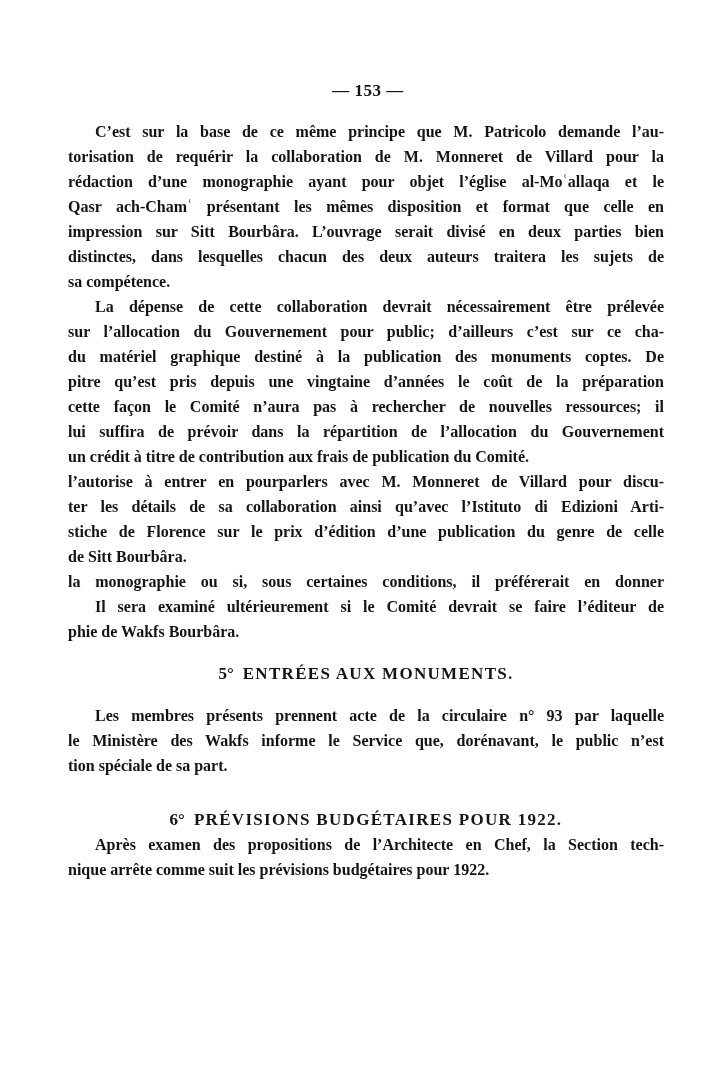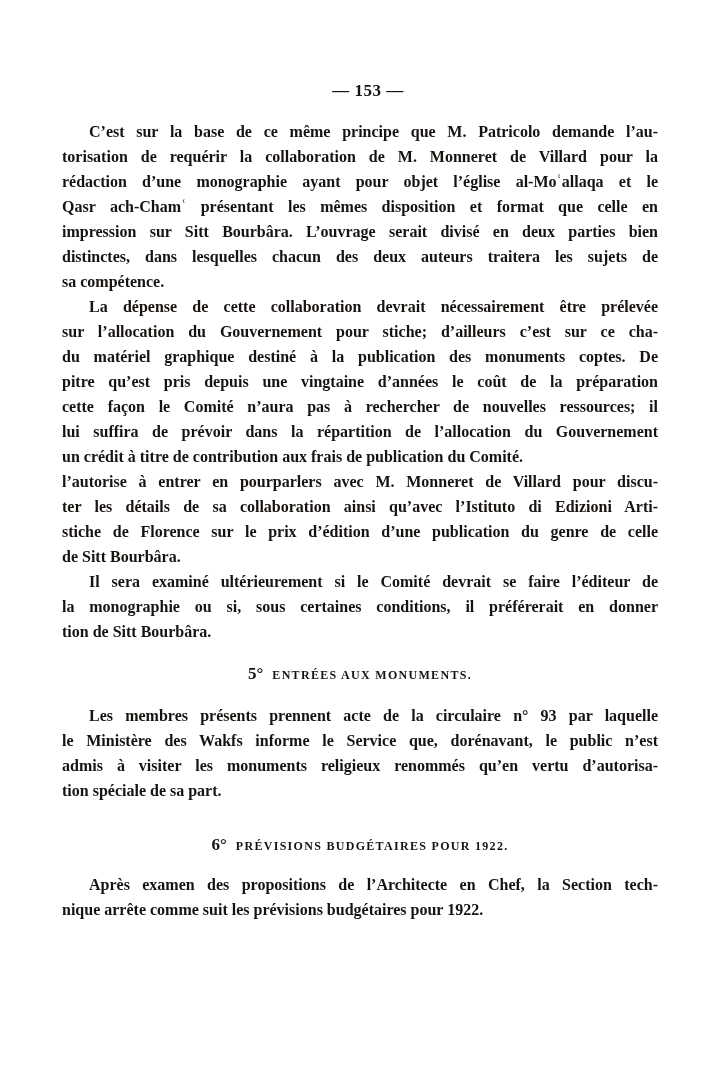--- a/index.html
+++ b/index.html
@@ -21,21 +21,21 @@
     top: 81px;
     left: 8px;
     width: 720px;
     text-align: center;
     font-size: 17px;
     letter-spacing: 0.5px;
   }
   .column {
     position: absolute;
     top: 119px;
-    left: 62px;
+    left: 68px;
     width: 596px;
     font-size: 16px;
   }
   .para { margin: 0; }
   .line {
     height: 25px;
     line-height: 25px;
     white-space: nowrap;
     text-align: justify;
     text-align-last: justify;
@@ -46,66 +46,65 @@
     text-align: center;
     white-space: nowrap;
     line-height: 25px;
     height: 25px;
   }
   .heading .num {
     font-size: 17px;
     margin-right: 9px;
   }
   .heading .title {
-    font-size: 12px;
+    font-size: 17px;
     letter-spacing: 1.3px;
   }
   .heading.h-0 { margin-top: 17px; margin-bottom: 17px; }
-  .heading.h-1 { margin-top: 29px; margin-bottom: 15px; }
+  .heading.h-1 { margin-top: 29px; }
 </style>
 </head>
 <body>
 
 <div>
   <div class="page-number">— 153 —</div>
   <div class="column" id="page-body">
       <div class="para">
         <div class="line first">C’est sur la base de ce même principe que M. Patricolo demande l’au-</div>
         <div class="line">torisation de requérir la collaboration de M. Monneret de Villard pour la</div>
         <div class="line">rédaction d’une monographie ayant pour objet l’église al-Moʿallaqa et le</div>
         <div class="line">Qasr ach-Chamʿ présentant les mêmes disposition et format que celle en</div>
         <div class="line">impression sur Sitt Bourbâra. L’ouvrage serait divisé en deux parties bien</div>
         <div class="line">distinctes, dans lesquelles chacun des deux auteurs traitera les sujets de</div>
         <div class="line last">sa compétence.</div>
       </div>
       <div class="para">
         <div class="line first">La dépense de cette collaboration devrait nécessairement être prélevée</div>
-        <div class="line">sur l’allocation du Gouvernement pour stiche; d’ailleurs c’est sur ce cha-</div>
+        <div class="line">sur l’allocation du Gouvernement pour public; d’ailleurs c’est sur ce cha-</div>
         <div class="line">du matériel graphique destiné à la publication des monuments coptes. De</div>
         <div class="line">pitre qu’est pris depuis une vingtaine d’années le coût de la préparation</div>
         <div class="line">cette façon le Comité n’aura pas à rechercher de nouvelles ressources; il</div>
         <div class="line">lui suffira de prévoir dans la répartition de l’allocation du Gouvernement</div>
         <div class="line last">un crédit à titre de contribution aux frais de publication du Comité.</div>
       </div>
       <div class="para">
         <div class="line">l’autorise à entrer en pourparlers avec M. Monneret de Villard pour discu-</div>
         <div class="line">ter les détails de sa collaboration ainsi qu’avec l’Istituto di Edizioni Arti-</div>
         <div class="line">stiche de Florence sur le prix d’édition d’une publication du genre de celle</div>
         <div class="line last">de Sitt Bourbâra.</div>
       </div>
       <div class="para">
+        <div class="line">la monographie ou si, sous certaines conditions, il préférerait en donner</div>
         <div class="line first">Il sera examiné ultérieurement si le Comité devrait se faire l’éditeur de</div>
-        <div class="line">la monographie ou si, sous certaines conditions, il préférerait en donner</div>
-        <div class="line last">tion de Sitt Bourbâra.</div>
+        <div class="line last">phie de Wakfs Bourbâra.</div>
       </div>
       <div class="heading h-0"><span class="num">5°</span><span class="title">ENTRÉES AUX MONUMENTS.</span></div>
       <div class="para">
         <div class="line first">Les membres présents prennent acte de la circulaire n° 93 par laquelle</div>
         <div class="line">le Ministère des Wakfs informe le Service que, dorénavant, le public n’est</div>
-        <div class="line">admis à visiter les monuments religieux renommés qu’en vertu d’autorisa-</div>
         <div class="line last">tion spéciale de sa part.</div>
       </div>
       <div class="heading h-1"><span class="num">6°</span><span class="title">PRÉVISIONS BUDGÉTAIRES POUR 1922.</span></div>
       <div class="para">
         <div class="line first">Après examen des propositions de l’Architecte en Chef, la Section tech-</div>
         <div class="line last">nique arrête comme suit les prévisions budgétaires pour 1922.</div>
       </div>
     </div>
 </div>
 

